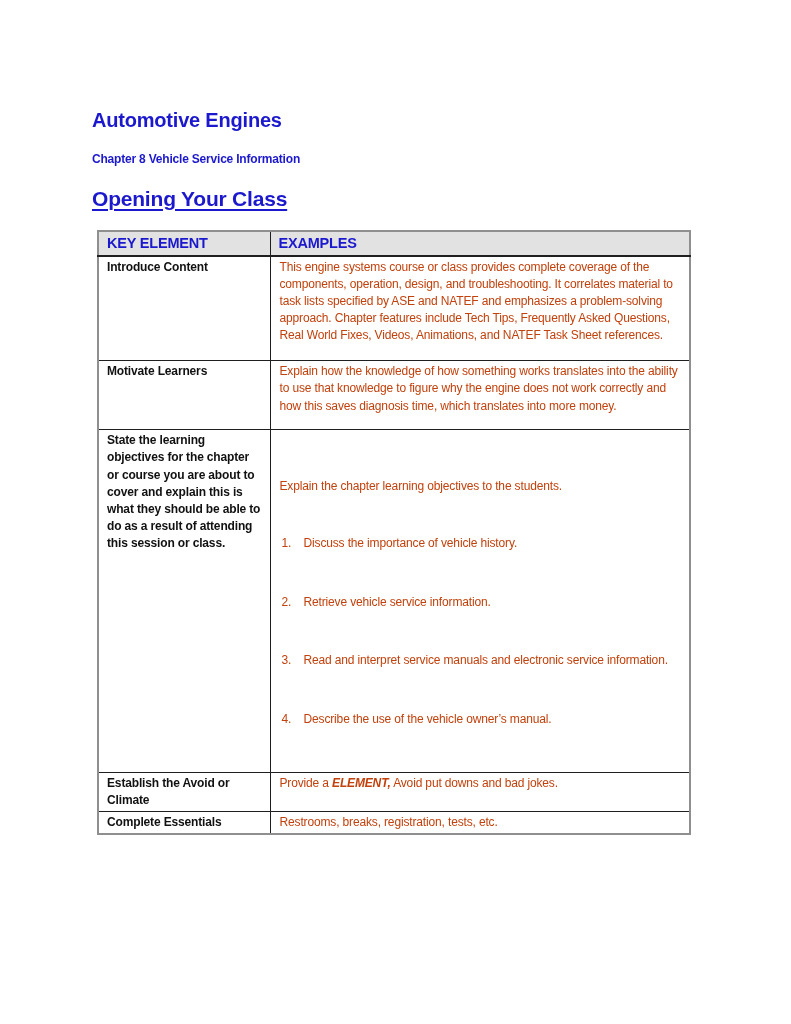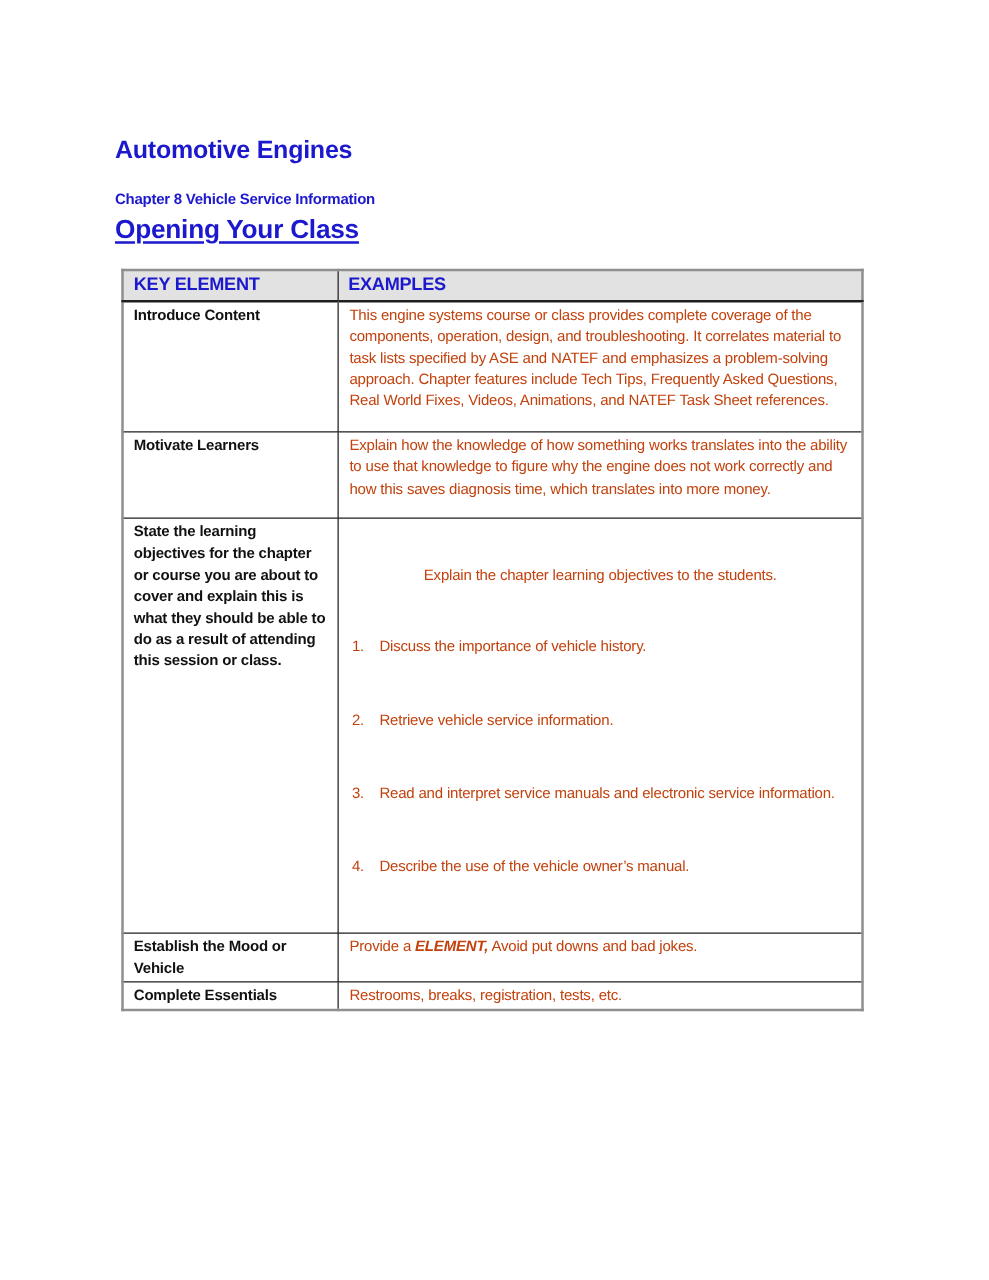--- a/index.html
+++ b/index.html
@@ -31,21 +31,21 @@
     font-weight: bold;
     letter-spacing: -0.2px;
     margin-top: 22px;
     line-height: 1.05;
   }
   .section-title {
     color: #1b18cd;
     font-size: 21px;
     font-weight: bold;
     letter-spacing: -0.2px;
-    margin-top: 7px;
+    margin-top: 22px;
     line-height: 1.05;
     text-decoration: underline;
     text-decoration-thickness: 2px;
     text-underline-offset: 3px;
   }
   table.doc-table {
     margin-top: 20px;
     margin-left: 5px;
     width: 594px;
     border-collapse: collapse;
@@ -84,21 +84,21 @@
     padding: 2px 8px 2px 9px;
     color: #c2410c;
     white-space: pre-wrap;
   }
   .row-tall td { height: 105px; }
   .row-mid td { height: 69px; }
   .row-objectives td { height: 139px; }
   .row-mood td { height: 38px; }
   .row-short td { height: 20px; }
   .row-knowledge td { height: 53px; }
-  .obj-intro { margin: 0 0 6px 0; text-align: center; }
+  .obj-intro { margin: 11px 0 6px 0; }
   .obj-item {
     display: flex;
     margin-bottom: 7px;
   }
   .obj-item .num {
     flex: 0 0 24px;
     padding-left: 2px;
   }
   .obj-item .txt { flex: 1; }
   .em-bold-italic { font-weight: bold; font-style: italic; }
@@ -152,21 +152,21 @@
             <span class="txt">Read and interpret service manuals and electronic service information.</span>
           </div>
           <div class="obj-item">
             <span class="num">4.</span>
             <span class="txt">Describe the use of the vehicle owner’s manual.</span>
           </div>
         </td>
       </tr>
 
       <tr class="row-mood">
-        <td class="key-cell">Establish the Mood or Vehicle</td>
+        <td class="key-cell">Establish the Avoid or Climate</td>
         <td class="example-cell"><span>Provide a </span><span class="em-bold-italic">ELEMENT,</span><span> Avoid put downs and bad jokes.</span></td>
       </tr>
 
       <tr class="row-short">
         <td class="key-cell">Complete Essentials</td>
         <td class="example-cell">Restrooms, breaks, registration, tests, etc.</td>
       </tr>
 
 
     </tbody>

